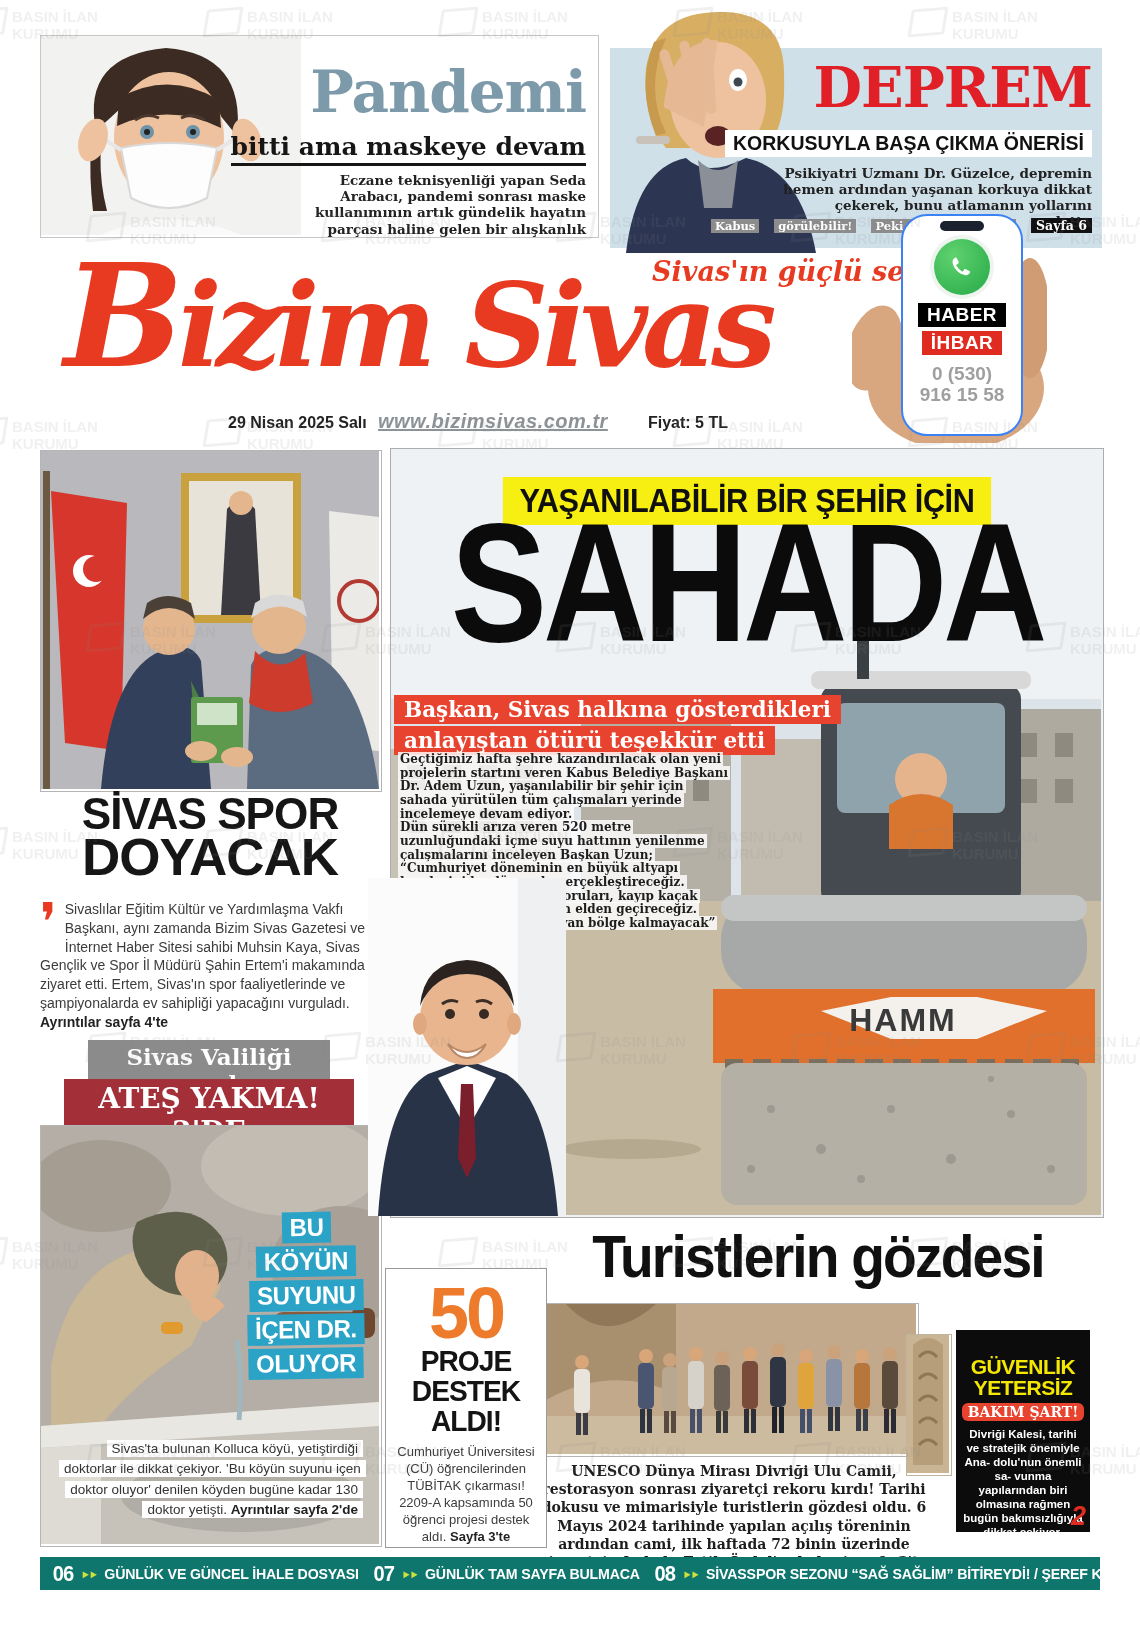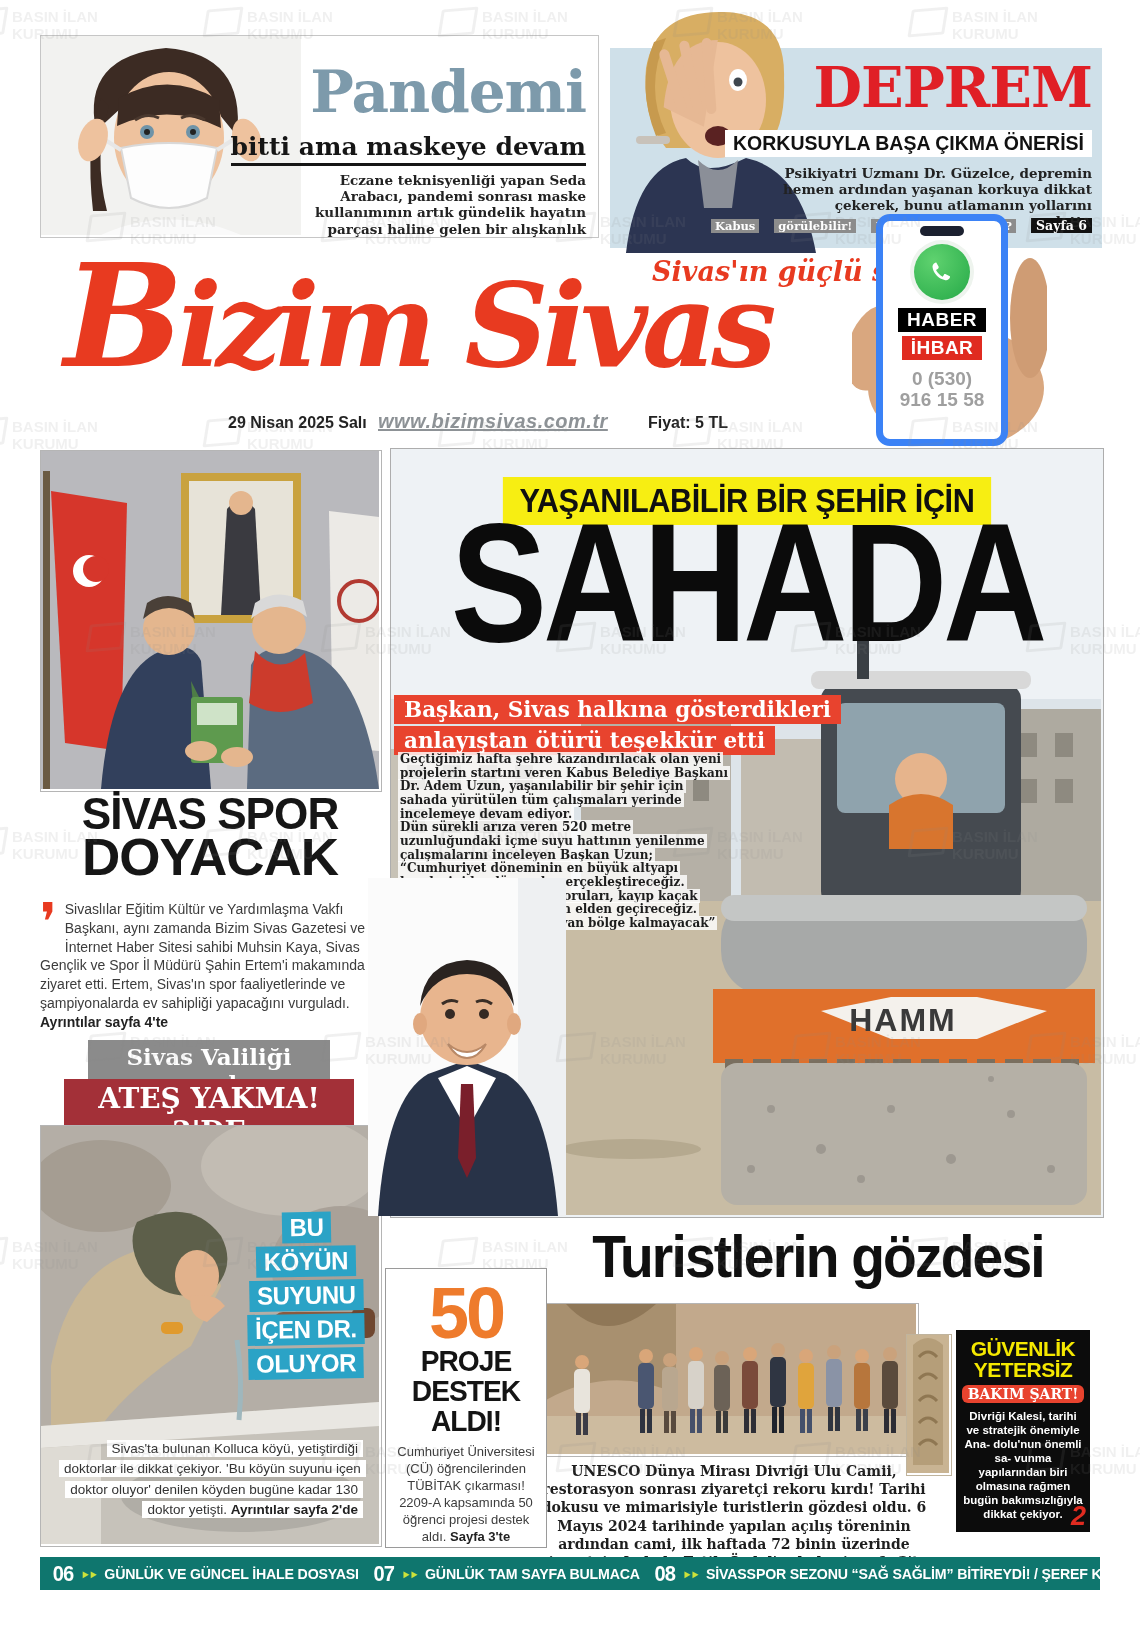--- a/index.html
+++ b/index.html
@@ -27,22 +27,22 @@
   .tr-title{right:10px;top:6px;font-family:"DejaVu Serif",serif;font-weight:700;font-size:56px;color:#e01f26;letter-spacing:-1px;}
   .tr-sub{right:10px;top:82px;background:#fff;padding:2px 8px;font-weight:700;font-size:19.5px;color:#111;}
   .tr-body{right:10px;top:118px;width:310px;text-align:right;font-family:"DejaVu Serif",serif;font-weight:700;
            font-size:13.5px;line-height:1.18;color:#222;}
   .tr-notes{right:10px;top:168px;display:flex;flex-direction:row;align-items:flex-end;gap:15px;}
   .tr-note{background:#8c8c8c;color:#fff;font-family:"DejaVu Serif",serif;font-weight:700;font-size:11.5px;padding:0 4px;}
   .tr-page{background:#111;color:#fff;font-family:"DejaVu Serif",serif;font-weight:700;font-size:12.5px;padding:0 5px;margin-top:2px;}
 
   
   .phone-wrap{left:852px;top:198px;width:195px;height:245px;z-index:5;}
-  .phone{position:absolute;left:24px;top:16px;width:118px;height:218px;background:#fff;border:7px solid #3b82f6;
-         border-radius:14px;display:flex;flex-direction:column;align-items:center;}
+  .phone{position:absolute;left:49px;top:16px;width:118px;height:218px;background:#fff;border:2px solid #3b82f6;
+         border-radius:26px;display:flex;flex-direction:column;align-items:center;}
   .notch{width:44px;height:10px;background:#1c2130;border-radius:6px;margin-top:5px;}
   .wa{width:56px;height:56px;border-radius:50%;margin-top:8px;background:radial-gradient(circle at 35% 30%,#5fd26f,#25a947);
       display:flex;align-items:center;justify-content:center;box-shadow:0 0 0 4px #eef4ee;}
   .haber{background:#000;color:#fff;font-weight:800;font-size:19px;padding:1px 9px;margin-top:8px;letter-spacing:.5px;}
   .ihbar{background:#e02b20;color:#fff;font-weight:800;font-size:19px;padding:1px 9px;margin-top:4px;letter-spacing:.5px;}
   .pnum{color:#9f9f9f;font-weight:800;font-size:19px;line-height:1.12;margin-top:8px;text-align:center;}
 
   
   .logo{left:64px;top:246px;font-family:"DejaVu Serif",serif;font-style:italic;font-weight:700;
         font-size:116px;line-height:1;color:#e83a20;letter-spacing:-6px;}
@@ -582,21 +582,21 @@
 
   <div class="abs relief">
     <svg width="42" height="138" viewBox="0 0 42 138">
       <rect width="42" height="138" fill="#c9b493"></rect>
       <path d="M6 10 q15 -14 30 0 l0 120 l-30 0 z" fill="#b59e79"></path>
       <path d="M12 22 q9 -10 18 0 M12 44 q9 -10 18 0 M12 66 q9 -10 18 0 M12 88 q9 -10 18 0 M12 110 q9 -10 18 0" stroke="#8f7752" stroke-width="3" fill="none"></path>
     </svg>
   </div>
 
   <div class="abs sec-box">
-    <div class="sec-t" style="margin-top:8px">GÜVENLİK</div>
+    <div class="sec-t" style="margin-top:26px">GÜVENLİK</div>
     <div class="sec-t">YETERSİZ</div>
     <div class="sec-badge">BAKIM ŞART!</div>
     <div class="sec-body">Divriği Kalesi, tarihi ve stratejik önemiyle Ana- dolu'nun önemli sa- vunma yapılarından biri olmasına rağmen bugün bakımsızlığıyla dikkat çekiyor.</div>
     <div class="sec-num">2</div>
   </div>
 
   <div class="abs footer">
     <div class="bar-inner">
       <span class="bar-item">
         <span class="bar-num">06</span>

